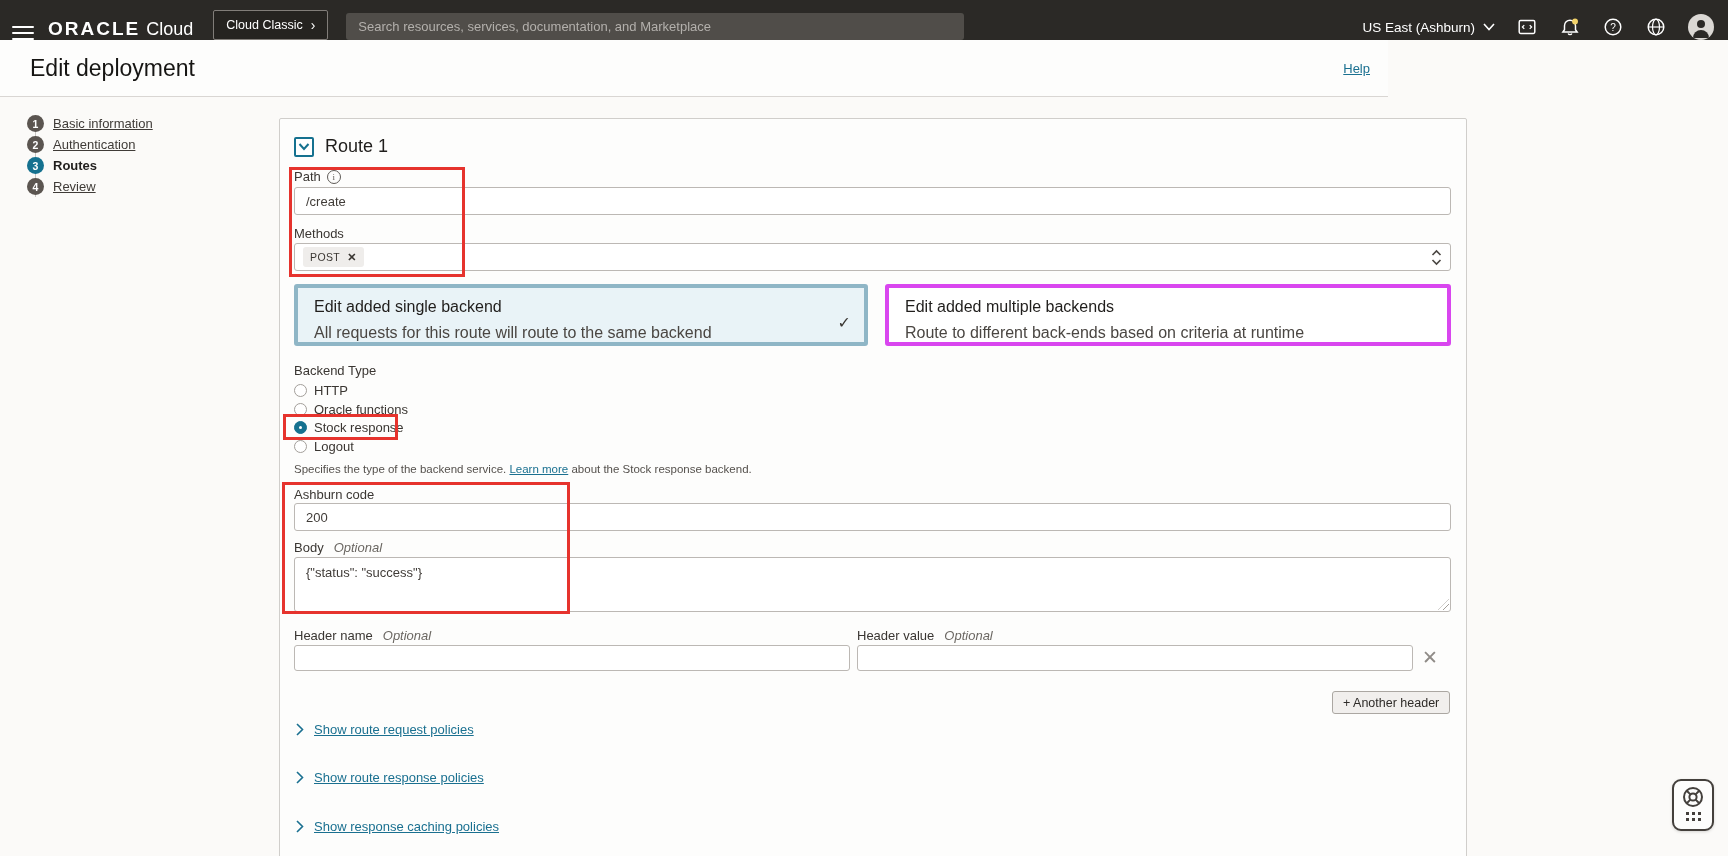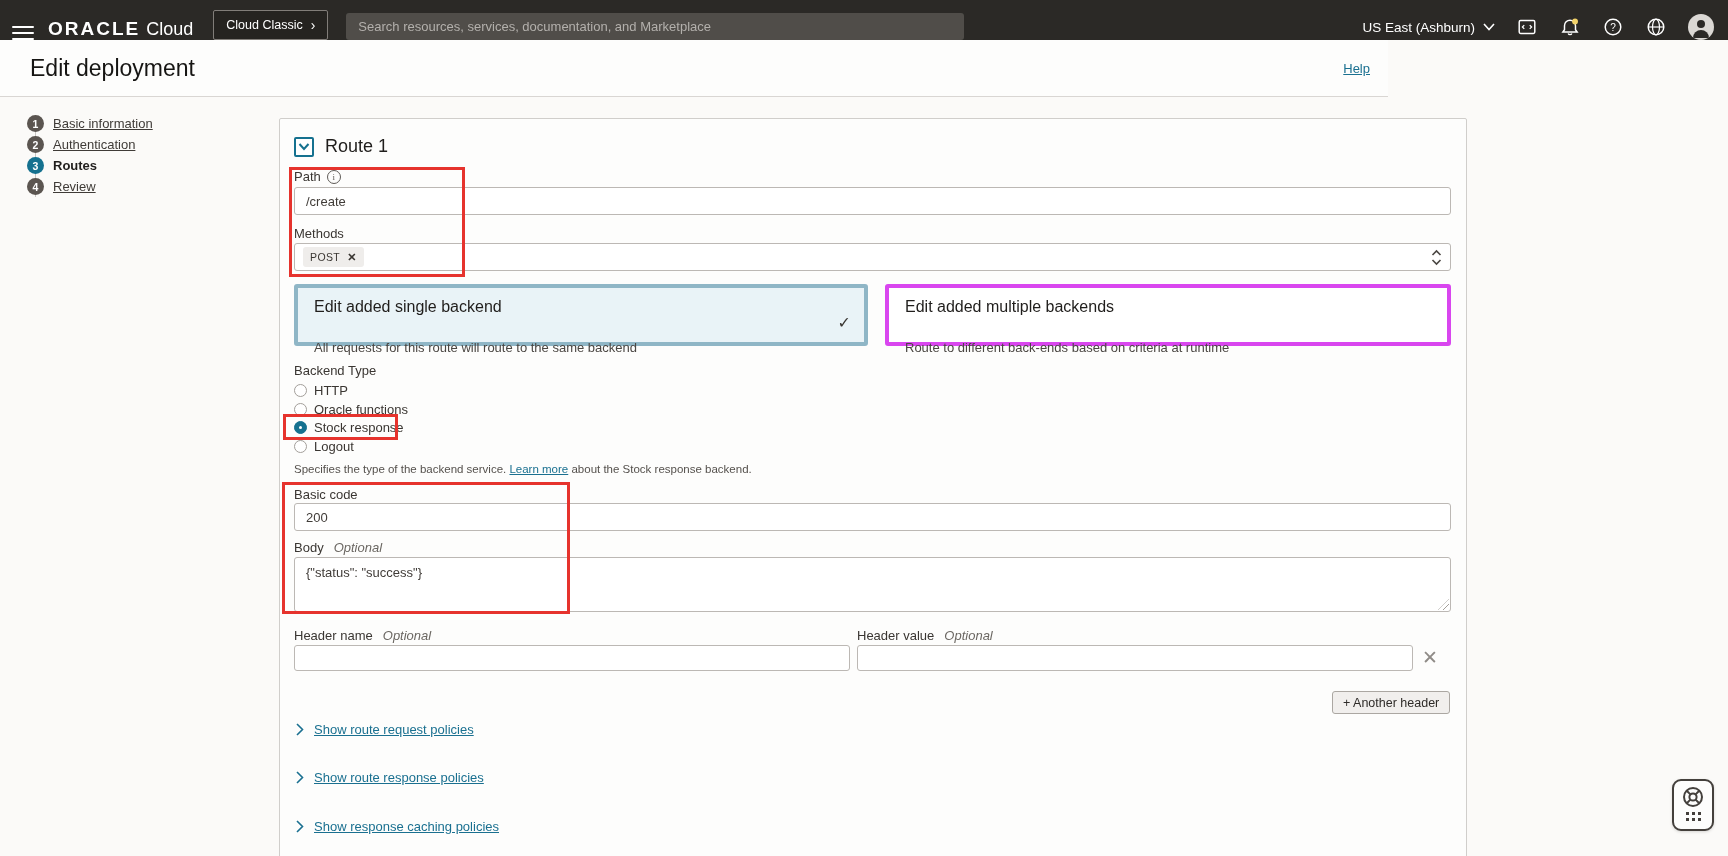--- a/index.html
+++ b/index.html
@@ -74,21 +74,21 @@
     letter-spacing:.4px; padding:4px 7px; display:flex; align-items:flex-end; gap:7px; }
   .chip-x { font-size:11px; font-weight:bold; cursor:pointer; line-height:1; }
   .methods-stepper { margin-left:auto; display:flex; align-items:center; cursor:pointer; }
 
   .card { top:165px; height:62px; border:4px solid #d946ef; border-radius:3px; background:#fff;
     padding:10px 16px; cursor:pointer; }
   .card.selected { background:#e9f3f7; border-color:#8fb6c6; }
   .card1 { left:14px; width:574px; }
   .card2 { left:605px; width:566px; }
   .card-title { font-size:16px; color:#201e1c; }
-  .card-sub { font-size:13px; color:#4a4642; margin-top:24px; }
+  .card-sub { font-size:16px; color:#4a4642; margin-top:8px; }
   .card-check { position:absolute; right:13px; bottom:10px; font-size:16px; color:#3a3632; }
 
   .lbl-backend { top:244px; left:14px; }
   .radio-row { left:14px; display:flex; align-items:center; gap:7px; cursor:pointer; height:16px; }
   .radio { width:13px; height:13px; border:1px solid #a39f9a; border-radius:50%; background:#fff;
     position:relative; flex:none; }
   .radio.sel { background:#15718f; border-color:#15718f; }
   .radio.sel::after { content:""; position:absolute; left:4px; top:4px; width:3px; height:3px;
     border-radius:50%; background:#fff; }
   .radio-label { font-size:13px; color:#3a3632; }
@@ -280,21 +280,21 @@
   <div class="radio-row" style="top:319px">
     <span class="radio"></span>
     <span class="radio-label">Logout</span>
   </div>
 
   <div class="help-text">
     <span>Specifies the type of the backend service. </span><span class="learn-more">Learn more</span><span> about the Stock response backend.</span>
   </div>
 
   <div class="f-label lbl-status">
-    <span>Basic code</span>
+    <span>Ashburn code</span>
   </div>
   <input class="t-input input-status" value="200" style="">
 
   <div class="f-label lbl-body">
     <span>Body</span>
     <span class="opt">Optional</span>
   </div>
   <textarea class="textarea-body" style="">{"status": "success"}</textarea>
   <div class="resize-grip"></div>
 

